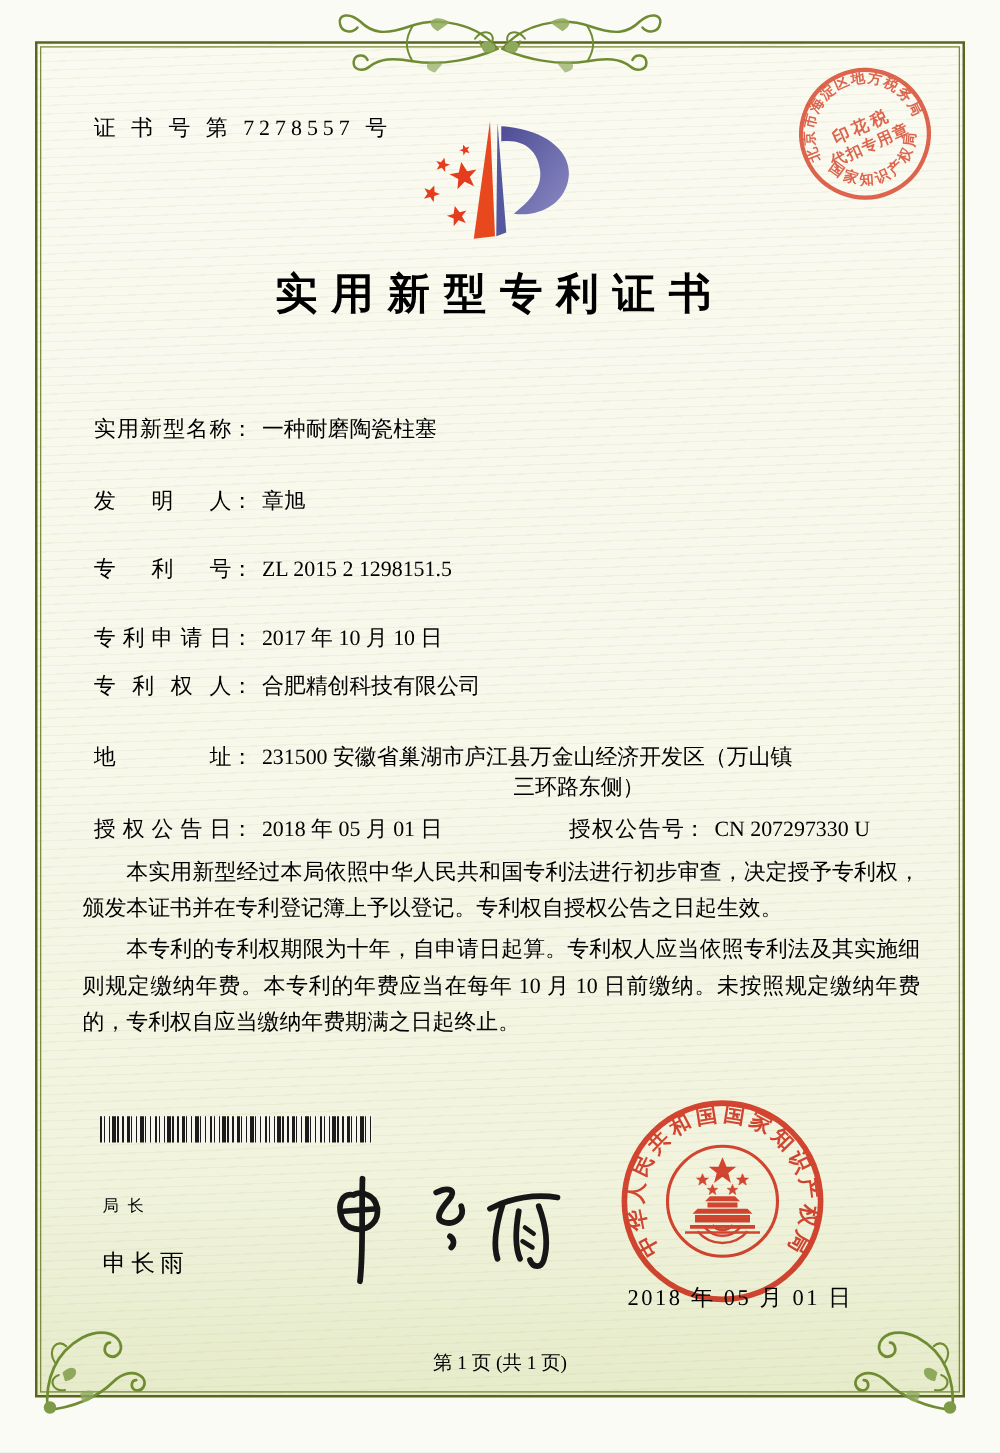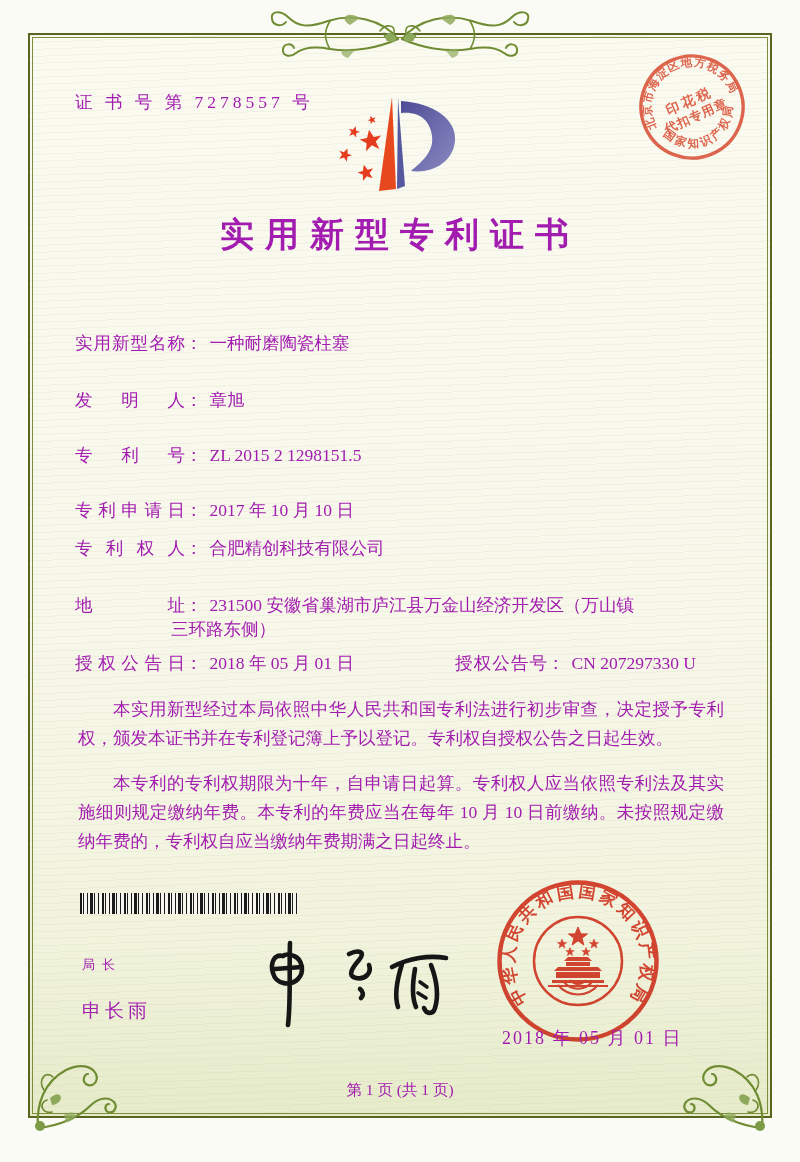--- a/index.html
+++ b/index.html
@@ -1,36 +1,36 @@
 <!DOCTYPE html>
 <html><head>
 <meta charset="utf-8">
 <style>
   html,body{margin:0;padding:0;background:#e9e9e6;}
   .page{position:relative;width:800px;height:1162px;background:#fbfbf6;overflow:hidden;
-        font-family:"Liberation Serif", serif;color:#a21caf;}
+        font-family:"Liberation Serif", serif;color:#000000;}
   
   .frame{position:absolute;left:28px;top:33px;width:744px;height:1085px;
          border:2px solid #5a661f;box-sizing:border-box;
          background:
            repeating-linear-gradient(178deg, rgba(176,192,134,0.12) 0 1px, rgba(0,0,0,0) 1px 7px),
            linear-gradient(180deg,#fafaf1 0%,#f7f7ea 55%,#f1f3dd 84%,#e6ebca 100%);}
   .frame-inner{position:absolute;inset:2px;border:1px solid #84914036;outline:1px solid #7d8c3a;outline-offset:-1px;}
   
   .cert-no{position:absolute;left:75px;top:90px;font-size:17.5px;letter-spacing:4px;}
   .title{position:absolute;left:0;top:212px;width:100%;text-align:center;
          font-size:34px;font-weight:700;letter-spacing:11px;}
   .frow{position:absolute;left:75px;width:680px;font-size:17.5px;white-space:nowrap;}
   .flabel{display:inline-block;width:110px;text-align:justify;text-align-last:justify;vertical-align:top;}
   .fcolon{display:inline-block;margin-right:7px;}
-  .fvalue2{margin-left:96px;white-space:nowrap;}
+  .fvalue2{margin-left:96px;white-space:nowrap;text-align:center;}
   .fpair2{position:absolute;left:380px;top:0;}
   .fpair2 .flabel{width:92px;font-family:Liberation Serif, serif;}
   .body-text{position:absolute;left:62px;top:679px;width:678px;font-size:17.5px;line-height:29px;text-align:justify;}
-  .body-text p{margin:16px;text-indent:2em;}
+  .body-text p{margin:4px;text-indent:2em;}
   .barcode{position:absolute;left:80px;top:893px;width:218px;height:21px;
     background:repeating-linear-gradient(90deg,#1b1b1b 0 2px,#f6f6ee 2px 3px,#1b1b1b 3px 4px,
       #f6f6ee 4px 7px,#1b1b1b 7px 8px,#f6f6ee 8px 10px,#1b1b1b 10px 13px,#f6f6ee 13px 14px,
       #1b1b1b 14px 15px,#f6f6ee 15px 18px,#1b1b1b 18px 19px,#f6f6ee 19px 22px);}
   .sig-role{position:absolute;left:82px;top:956px;font-size:13px;letter-spacing:7px;text-align:center;}
   .sig-name{position:absolute;left:82px;top:998px;font-size:19px;letter-spacing:4px;}
   .signature-svg{position:absolute;left:245px;top:928px;}
   .seal{position:absolute;left:495px;top:878px;width:166px;height:166px;opacity:.93;mix-blend-mode:multiply;}
   .seal-date{position:absolute;left:502px;top:1026px;font-size:18px;letter-spacing:2px;z-index:5;}
   .tax-stamp{position:absolute;left:635px;top:50px;width:114px;height:114px;

